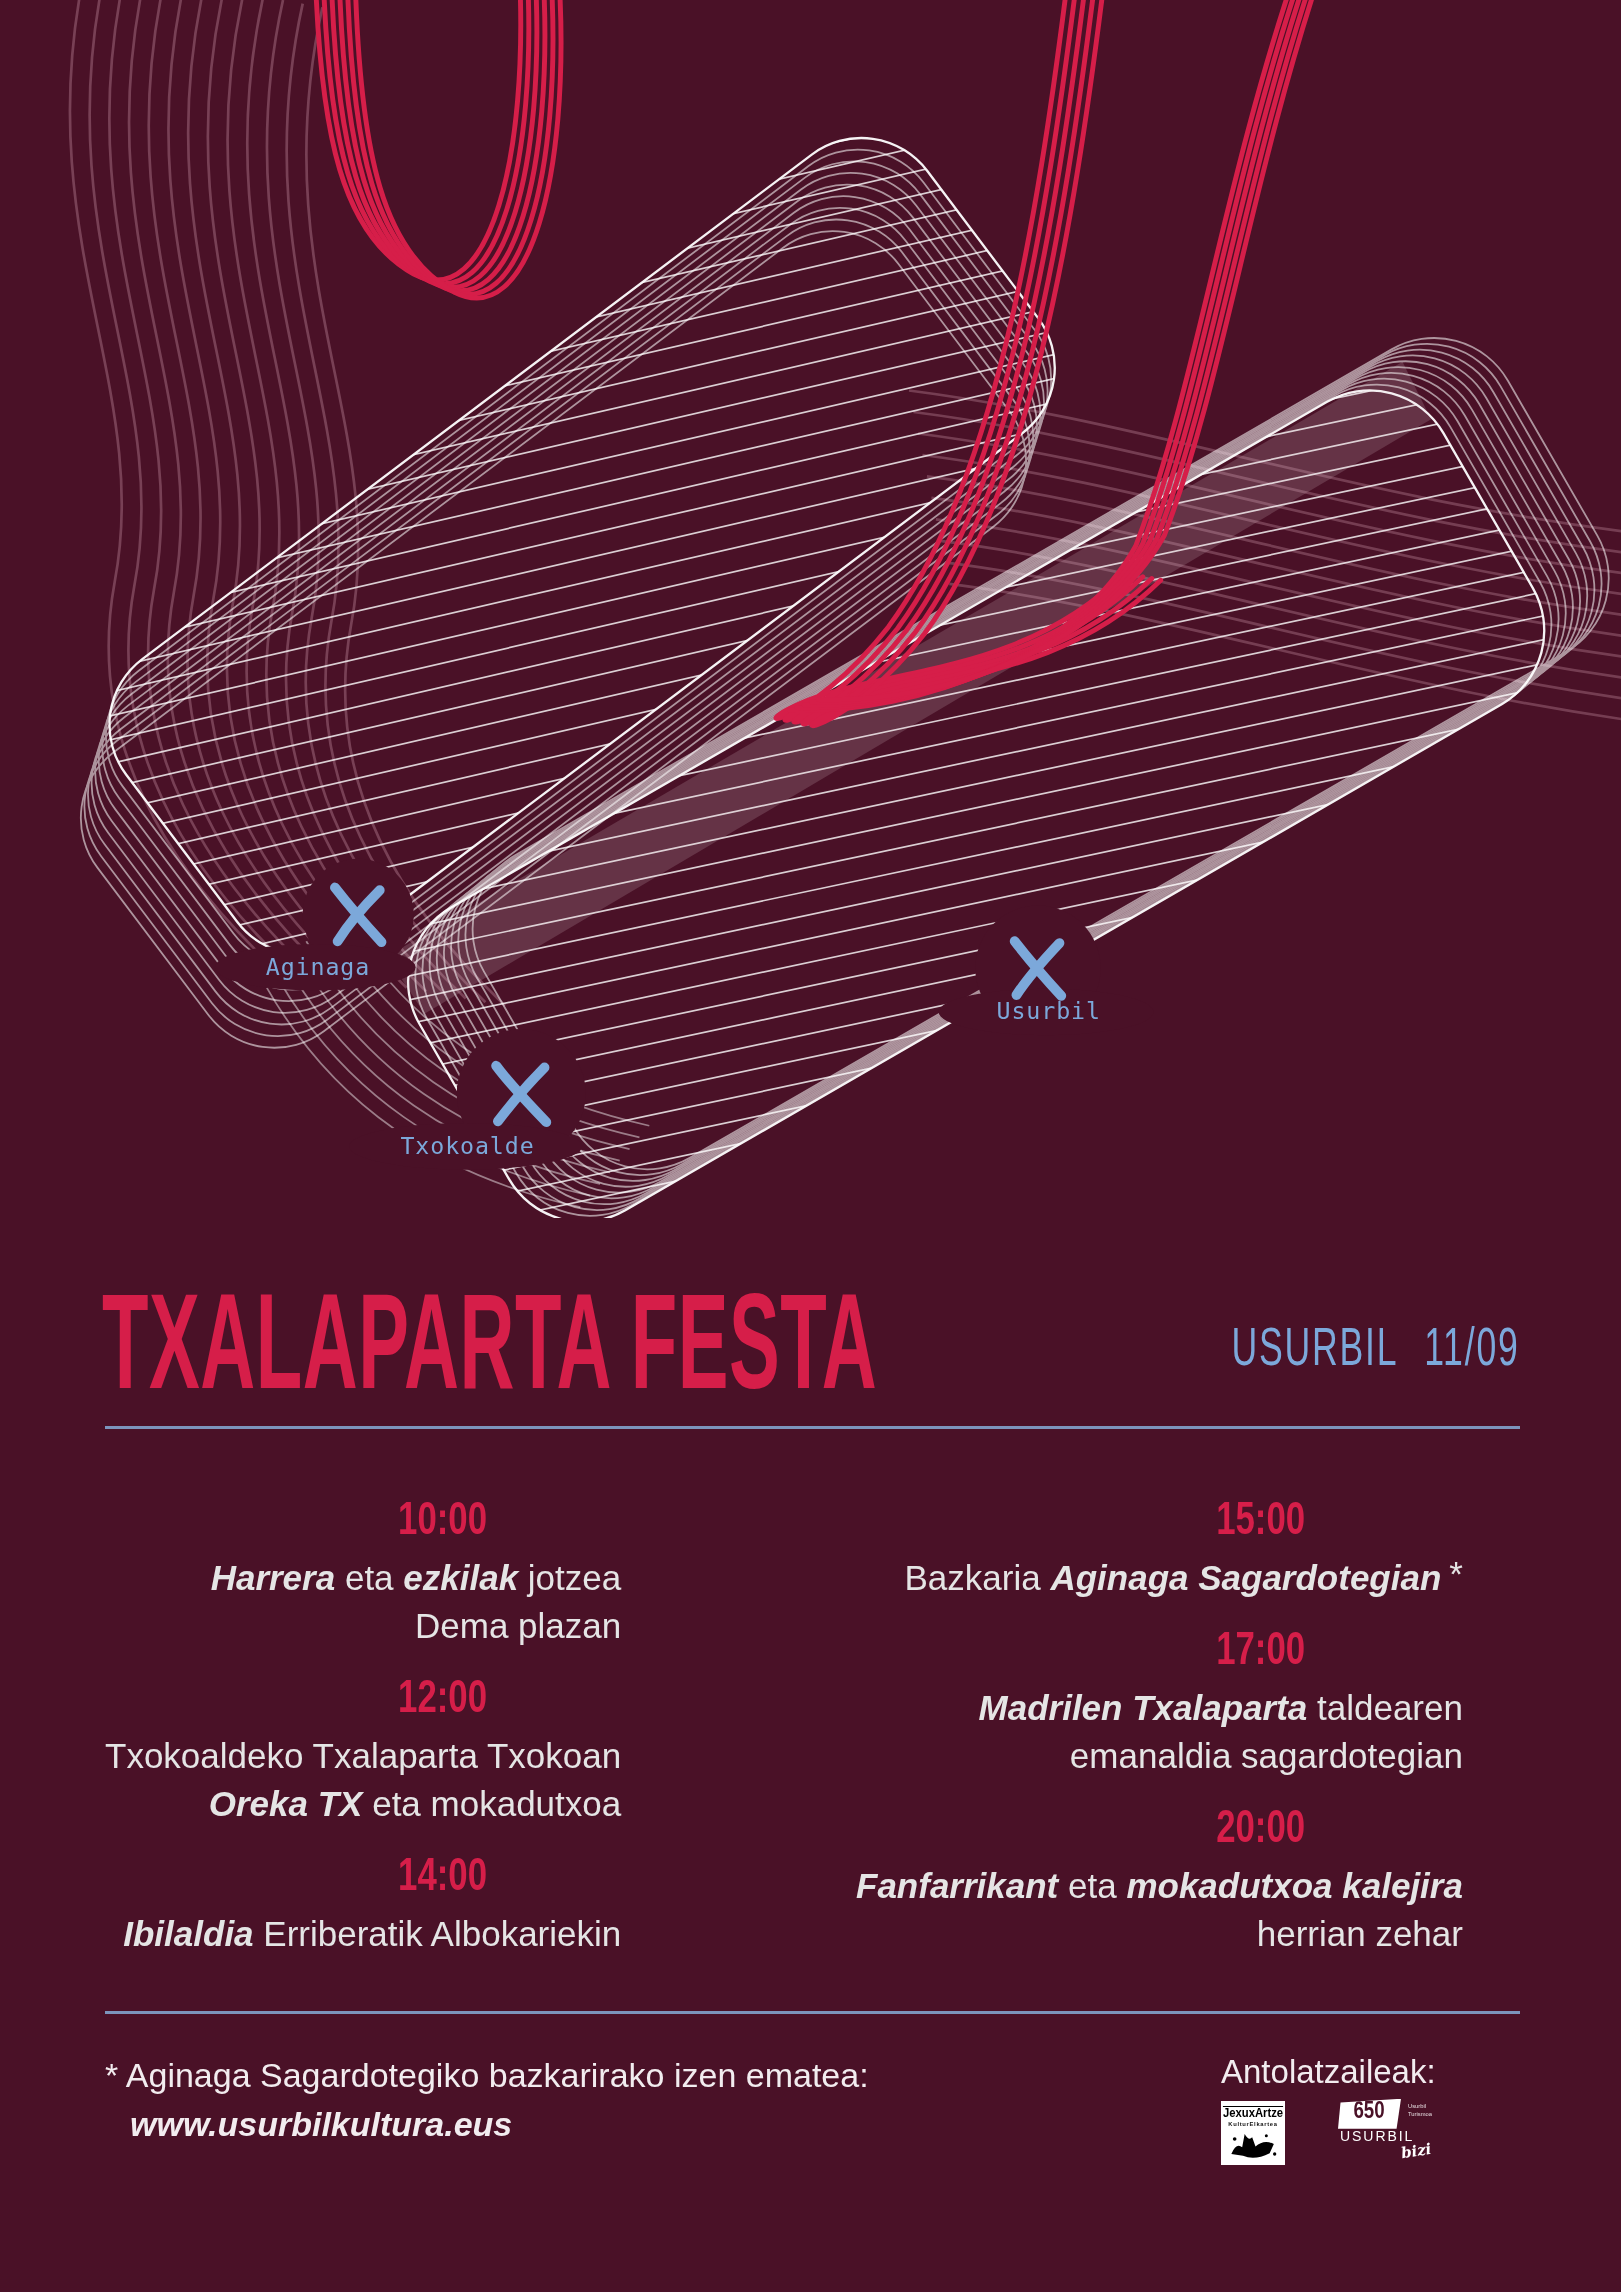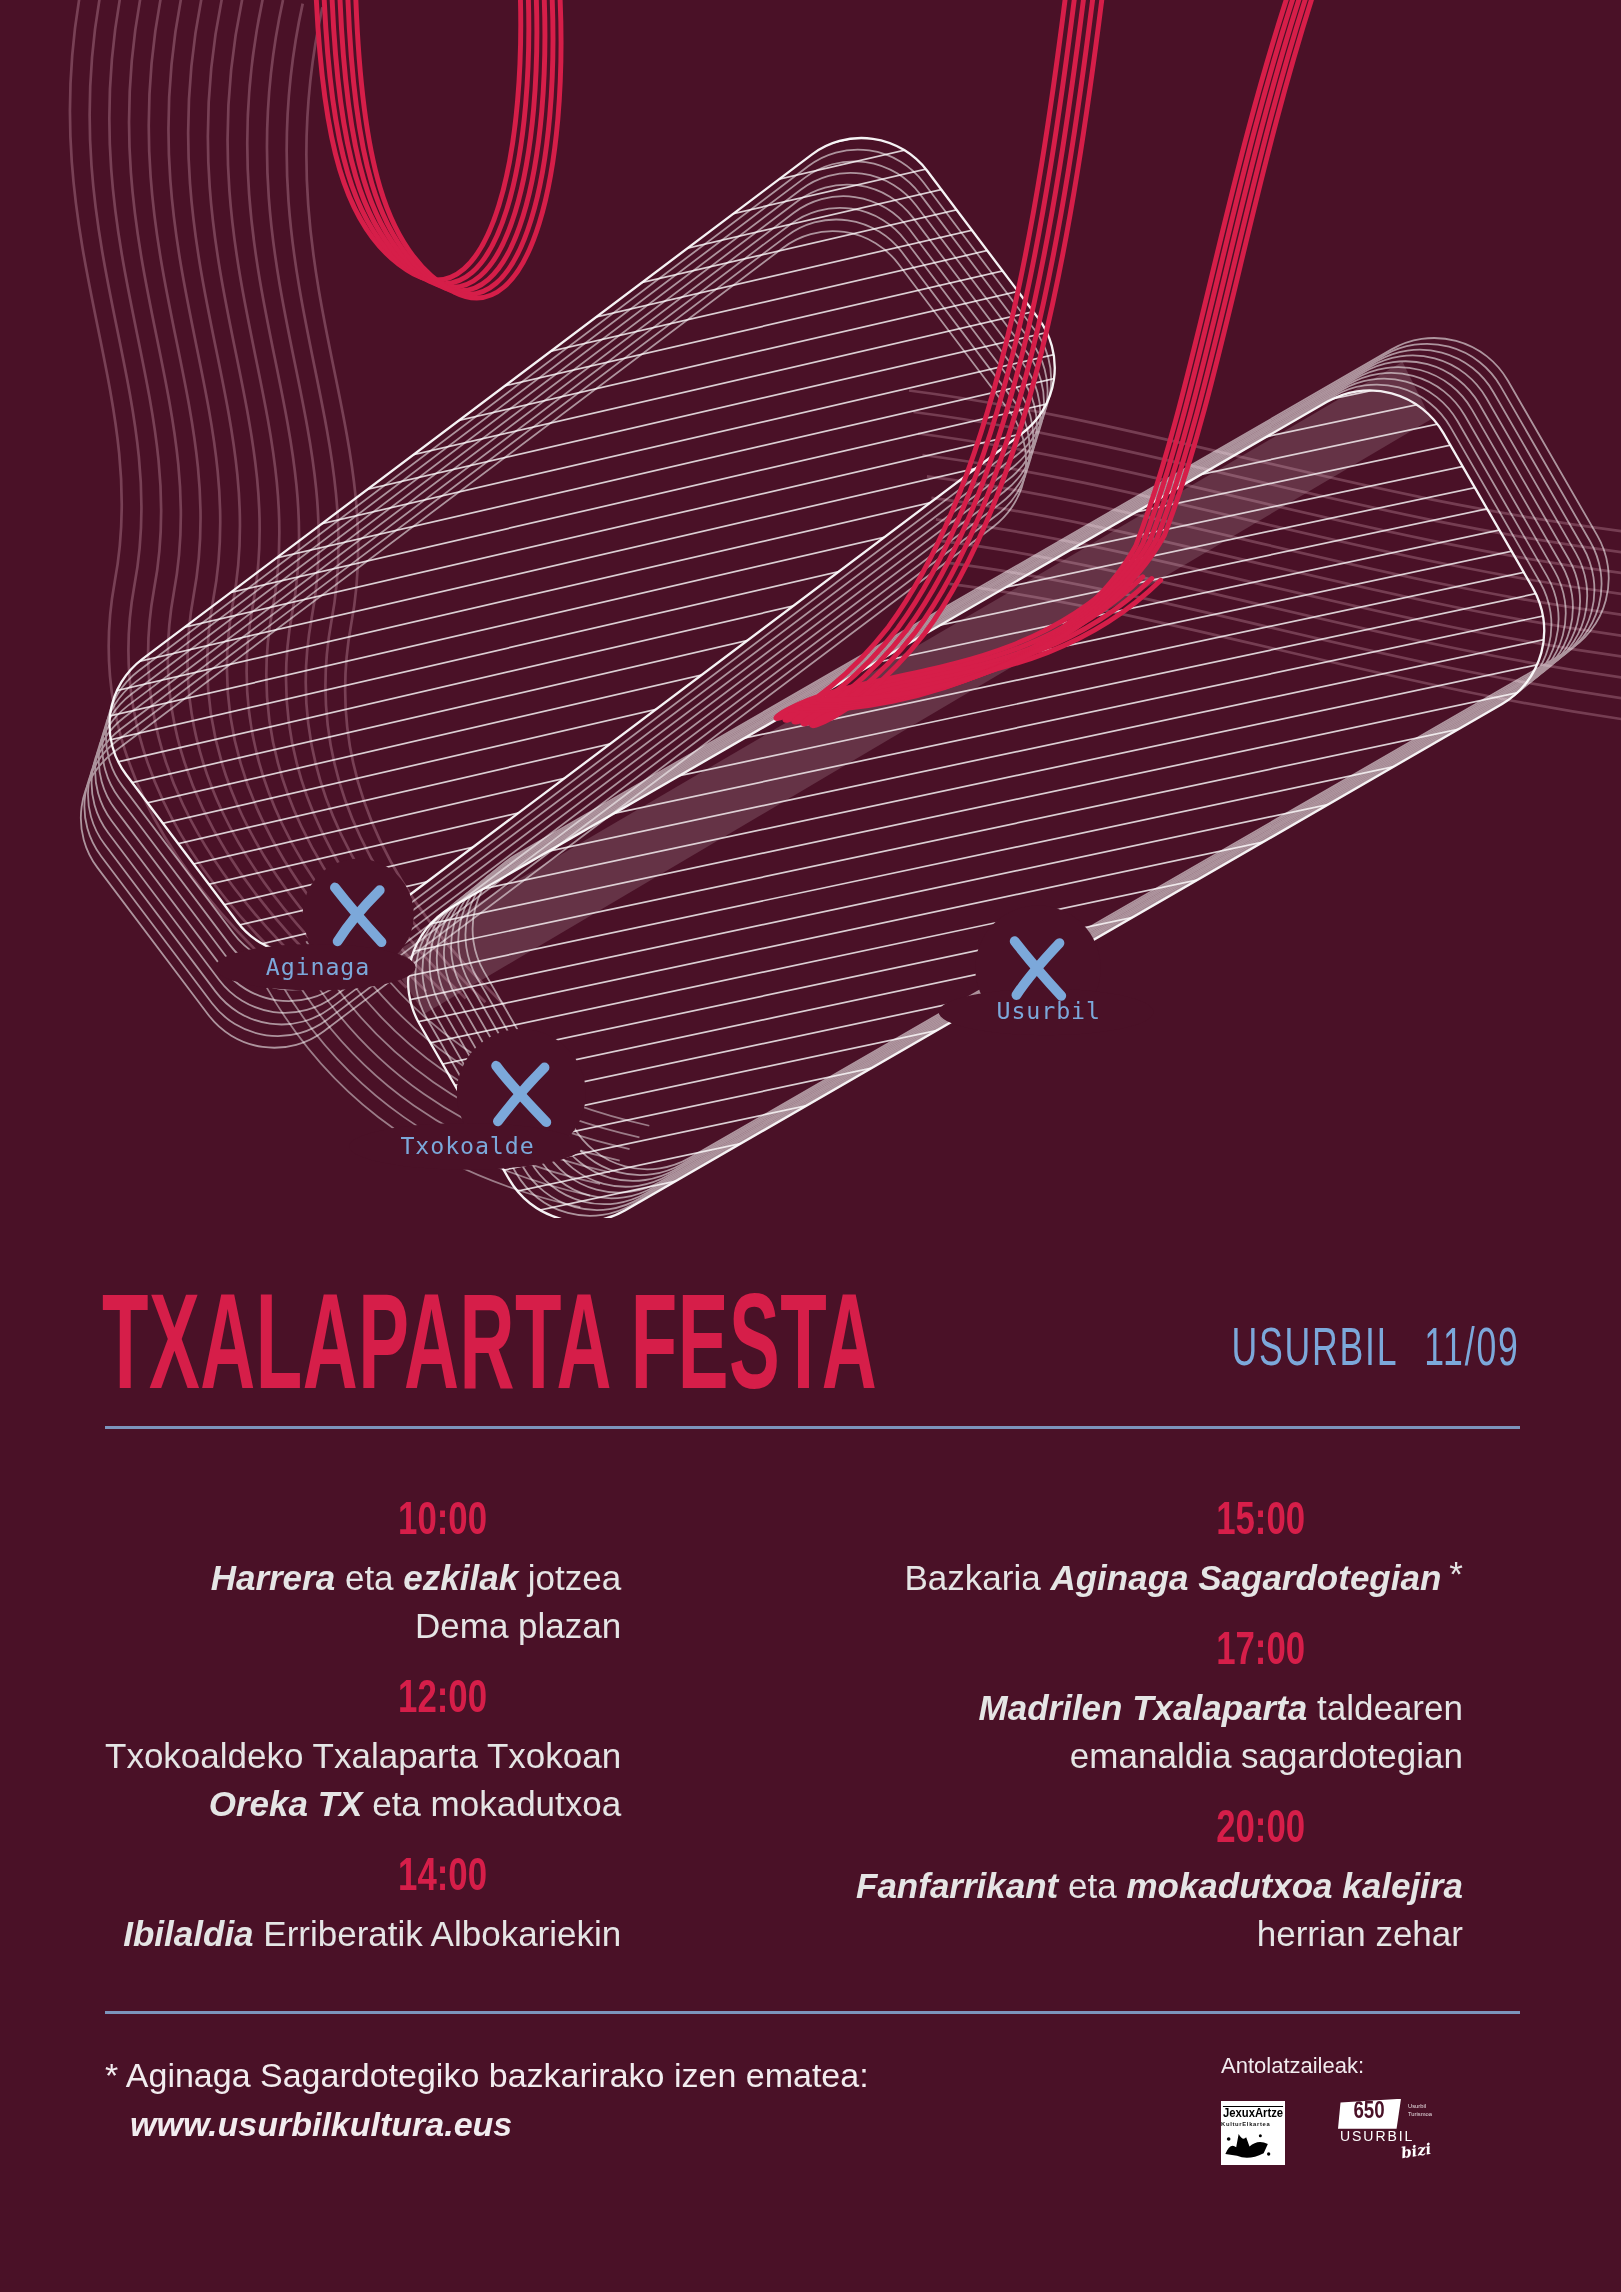--- a/index.html
+++ b/index.html
@@ -19,24 +19,24 @@
   .col-left{left:105px;} .col-right{left:856px;}
   .event{margin-bottom:21.5px;}
   .time{color:#D61E49;font-size:47px;font-weight:700;line-height:1;margin-bottom:13.4px;
         transform:scaleX(.74);transform-origin:0 50%;white-space:nowrap;}
   .evline{color:#e5e5e5;font-size:35px;line-height:48px;white-space:nowrap;font-weight:400;}
   .em{font-weight:700;font-style:italic;}
   .star{position:relative;top:-4.5px;margin-left:8px;}
 
   .footnote{position:absolute;left:105px;top:2051px;color:#F2ECEF;font-size:34px;line-height:49px;}
   .footnote .url{display:block;padding-left:25px;font-weight:700;font-style:italic;}
-  .organizers-label{position:absolute;left:1221px;top:2053px;color:#F2ECEF;font-size:22px;}
+  .organizers-label{position:absolute;left:1221px;top:2053px;color:#F2ECEF;font-size:33px;}
 
   .logo-jx{position:absolute;left:1221px;top:2101px;width:64px;height:64px;background:#fff;
-           display:flex;flex-direction:column;padding-top:4.5px;box-sizing:border-box;}
+           display:flex;flex-direction:column;align-items:center;padding-top:4.5px;box-sizing:border-box;}
   .logo-jx .jx-name{font-size:12px;font-weight:700;color:#000;line-height:1.1;transform:scaleX(.94);
            border-top:1.3px solid #000;padding-top:0.9px;}
   .logo-jx .jx-sub{font-size:5.8px;font-weight:700;letter-spacing:0.7px;color:#111;line-height:1.2;}
   .logo-jx svg{display:block;margin-top:1.8px;}
 
   .logo-650{position:absolute;left:1338px;top:2097px;width:134px;height:76px;color:#fff;}
   .logo-650 .trap{position:absolute;left:0;top:1.8px;width:63px;height:30px;background:#fff;
            clip-path:polygon(4% 12%,100% 0,93% 100%,0 100%);display:flex;align-items:flex-start;justify-content:center;}
   .logo-650 .num{color:#4A1127;font-size:24px;font-weight:700;line-height:.9;transform:scaleX(.78);margin-bottom:-0.9px;}
   .logo-650 .name{position:absolute;left:1.8px;top:32px;font-size:14.8px;letter-spacing:2px;line-height:1;

